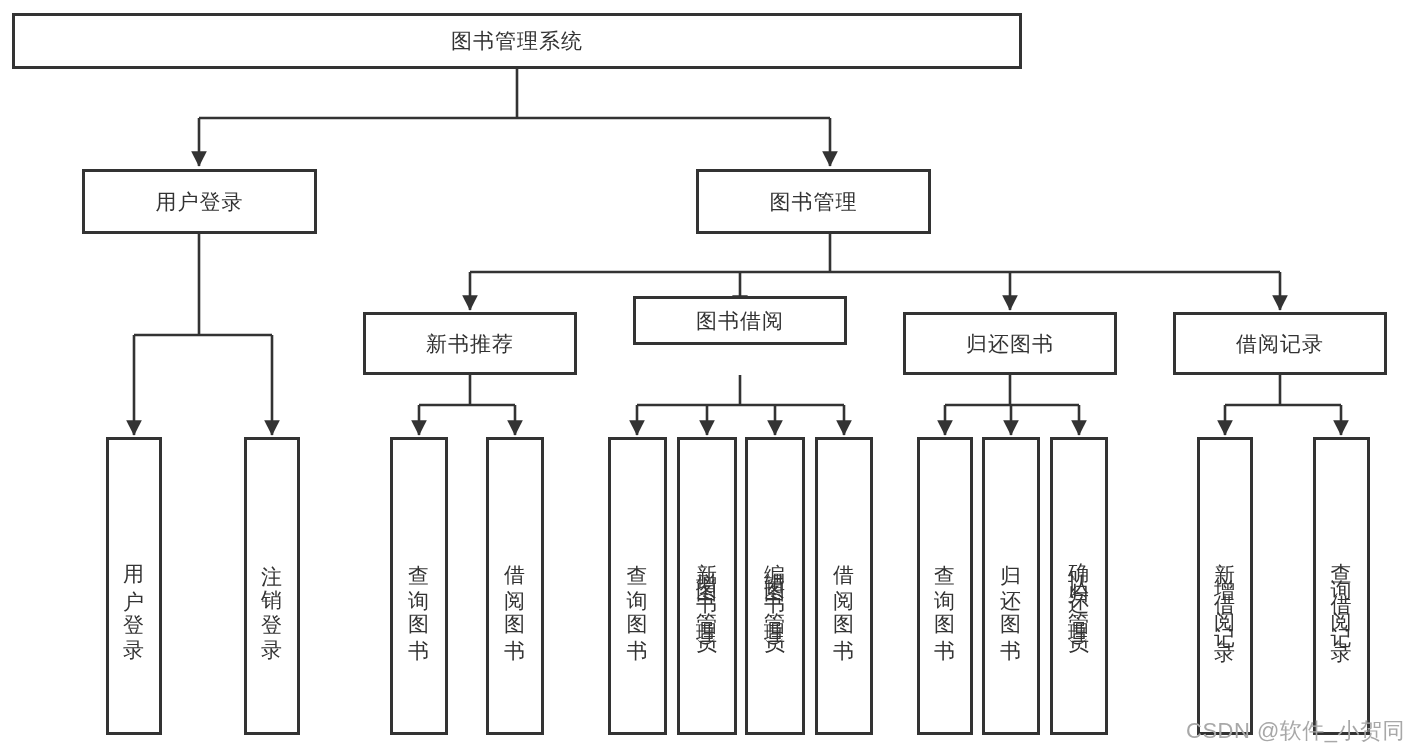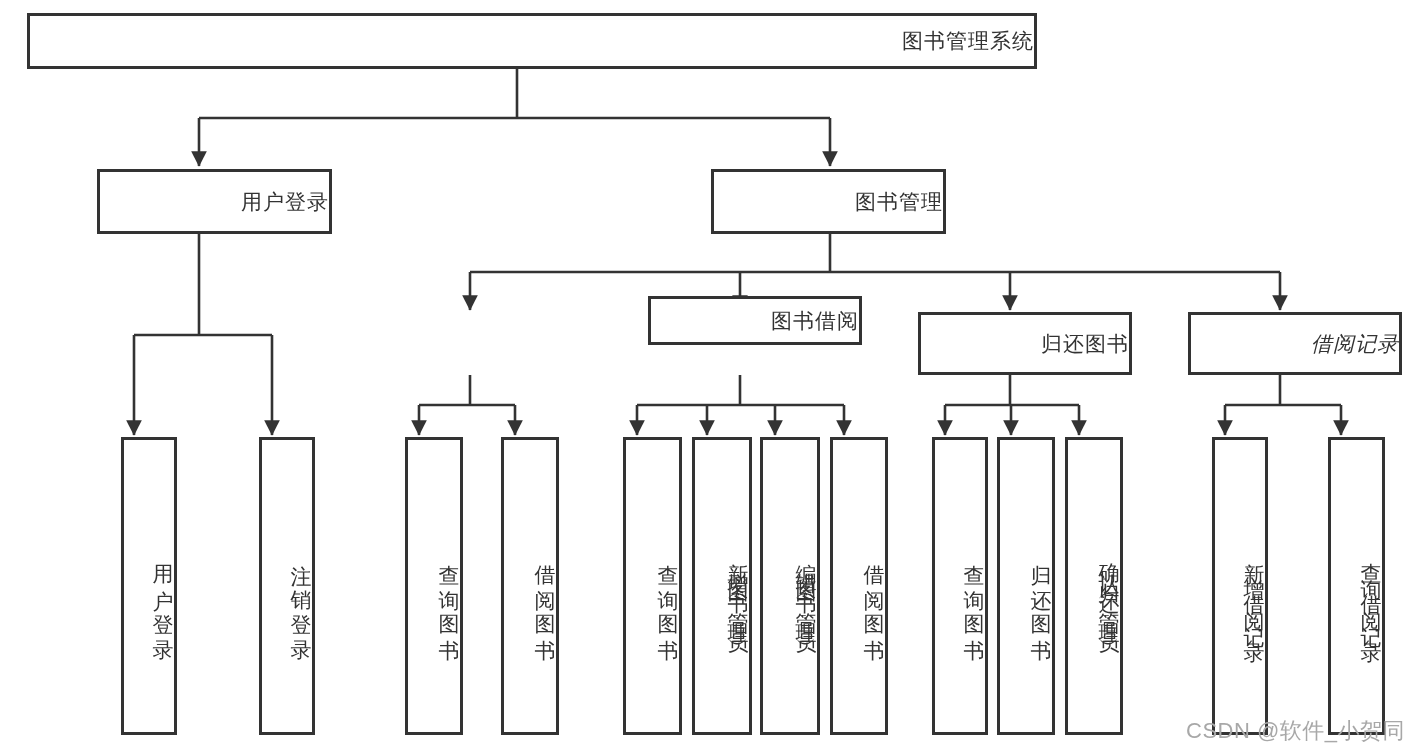--- a/index.html
+++ b/index.html
@@ -21,23 +21,22 @@
     stroke: #333333;
     stroke-width: 2.6;
   }
   .node {
     position: absolute;
     box-sizing: border-box;
     border: 3px solid #333333;
     background: #ffffff;
     display: flex;
     align-items: center;
-    justify-content: flex-end;
+    justify-content: center;
     color: #333333;
-    margin-left: 15px;
   }
   .node.h span {
     font-size: 21px;
     letter-spacing: 1px;
     white-space: nowrap;
   }
   .node.v span {
     writing-mode: vertical-rl;
     text-orientation: mixed;
     font-size: 21px;
@@ -107,27 +106,30 @@
     <span>图书管理系统</span>
   </div>
 
   <div class="node h" style="left:82px; top:169px; width:235px; height:65px;">
     <span>用户登录</span>
   </div>
   <div class="node h" style="left:696px; top:169px; width:235px; height:65px;">
     <span>图书管理</span>
   </div>
 
+  <div class="node h" style="left:363px; top:312px; width:214px; height:63px;">
+    <span>新书推荐</span>
+  </div>
   <div class="node h" style="left:633px; top:296px; width:214px; height:49px;">
     <span>图书借阅</span>
   </div>
   <div class="node h" style="left:903px; top:312px; width:214px; height:63px;">
     <span>归还图书</span>
   </div>
-  <div class="node h" style="left:1173px; top:312px; width:214px; height:63px;font-style:italic;">
+  <div class="node h" style="left:1173px; top:312px; width:214px; height:63px;">
     <span>借阅记录</span>
   </div>
 
   <div class="node v v-sp-lg" style="left:106px; top:437px; width:56px; height:298px;">
     <span>用户登录</span>
   </div>
   <div class="node v v-sp-lg" style="left:244px; top:437px; width:56px; height:298px;">
     <span>注销登录</span>
   </div>
 

